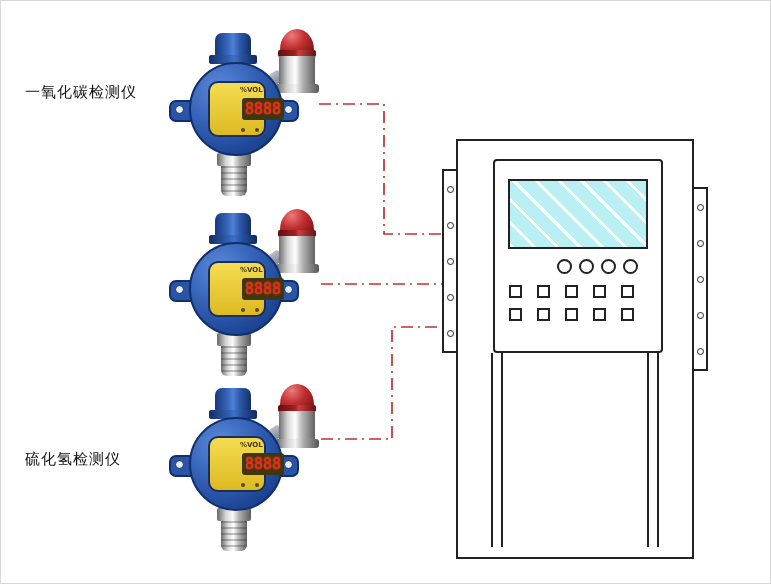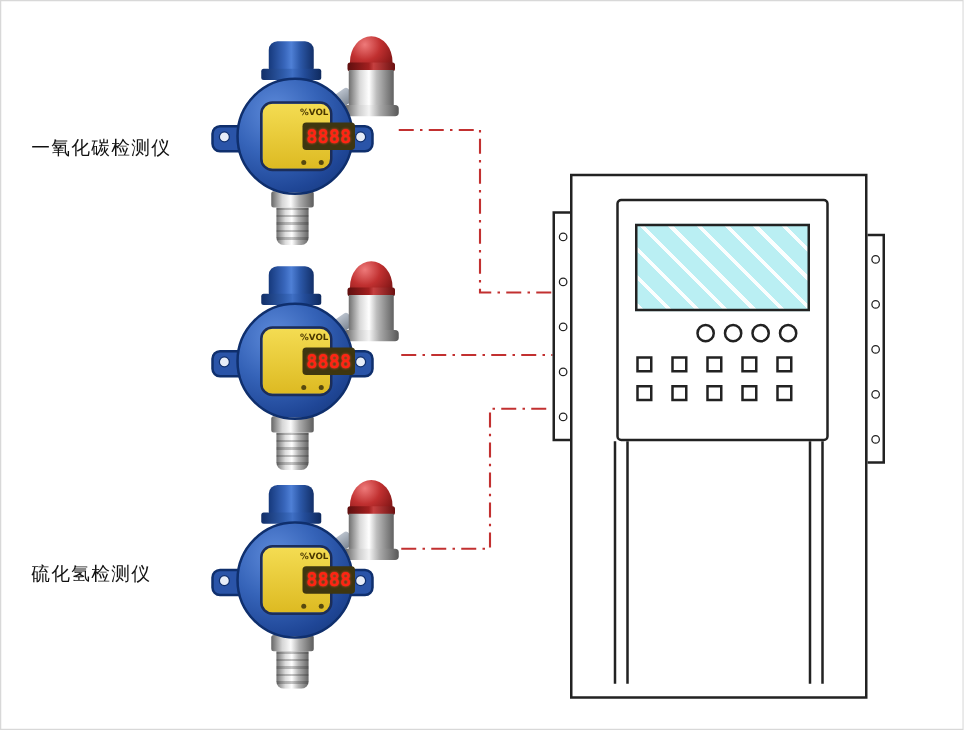--- a/index.html
+++ b/index.html
@@ -40,21 +40,21 @@
   .d-ear::after{content:"";position:absolute;width:7px;height:7px;border-radius:50%;background:#e7edf8;border:1px solid #0f2f6d;top:3px;}
   .d-ear-left::after{left:4px;}
   .d-ear-right::after{right:4px;}
   .d-body{left:28px;top:33px;width:90px;height:90px;border-radius:50%;border:2px solid #0f2f6d;z-index:2;
     background:radial-gradient(circle at 32% 28%,#5d8ada 0%,#3563b8 40%,#1f4696 72%,#143471 100%);}
   .d-display{left:47px;top:52px;width:54px;height:52px;border-radius:10px;border:2px solid #1b2d5a;z-index:3;
     background:linear-gradient(180deg,#f4dc52,#ddba22);}
   .d-display span,.d-display .d-digits,.d-display .d-dots{position:absolute;margin-left:26px;}
   .d-unit{left:4px;top:3px;font-size:7px;font-weight:bold;color:#4a3800;letter-spacing:0;}
   .d-digits{left:6px;top:15px;width:42px;height:22px;background:#3e3610;border-radius:3px;
-    color:#ff2413;font-family:"DejaVu Sans Mono","Liberation Mono",monospace;font-weight:bold;
+    color:#ff2413;font-family:"DejaVu Sans Mono","Liberation Mono",monospace;font-weight:normal;
     font-size:15px;line-height:22px;text-align:center;text-shadow:0 0 2px #ff5030;}
   .d-dots{left:0;right:0;bottom:3px;text-align:center;line-height:6px;}
   .d-dots i{display:inline-block;width:4px;height:4px;border-radius:50%;background:#57490f;margin:0 5px;}
   .d-sensor{left:56px;top:124px;width:34px;height:46px;z-index:1;}
   .d-sensor>div{position:absolute;}
   .d-sensor-collar{left:0;top:0;width:34px;height:13px;border-radius:2px;
     background:linear-gradient(90deg,#666,#d6d6d6 26%,#fbfbfb 46%,#aeaeae 66%,#5d5d5d);}
   .d-sensor-tube{left:4px;top:13px;width:26px;height:30px;border-radius:0 0 6px 6px;
     background:repeating-linear-gradient(180deg,rgba(40,40,40,.28) 0 2px,rgba(255,255,255,0) 2px 6px),
                linear-gradient(90deg,#6f6f6f,#dcdcdc 28%,#ffffff 48%,#b5b5b5 68%,#646464);}
@@ -80,21 +80,21 @@
 <body>
 
 <div class="canvas">
 
   <svg class="wires" viewBox="0 0 771 584" aria-hidden="true">
     <path d="M318 103 H383 V233 H452"></path>
     <path d="M320 283 H449"></path>
     <path d="M320 438 H391 V326 H441"></path>
   </svg>
 
-  <div class="dev-label" style="left:24px;top:108px">一氧化碳检测仪</div>
+  <div class="dev-label" style="left:24px;top:82px">一氧化碳检测仪</div>
   <div class="dev-label" style="left:24px;top:449px">硫化氢检测仪</div>
 
   <div class="detector" style="left:160px;top:28px">
     <div class="d-beacon">
       <div class="d-dome"></div>
       <div class="d-dome-band"></div>
       <div class="d-beacon-body"></div>
       <div class="d-beacon-collar"></div>
     </div>
     <div class="d-joint"></div>

